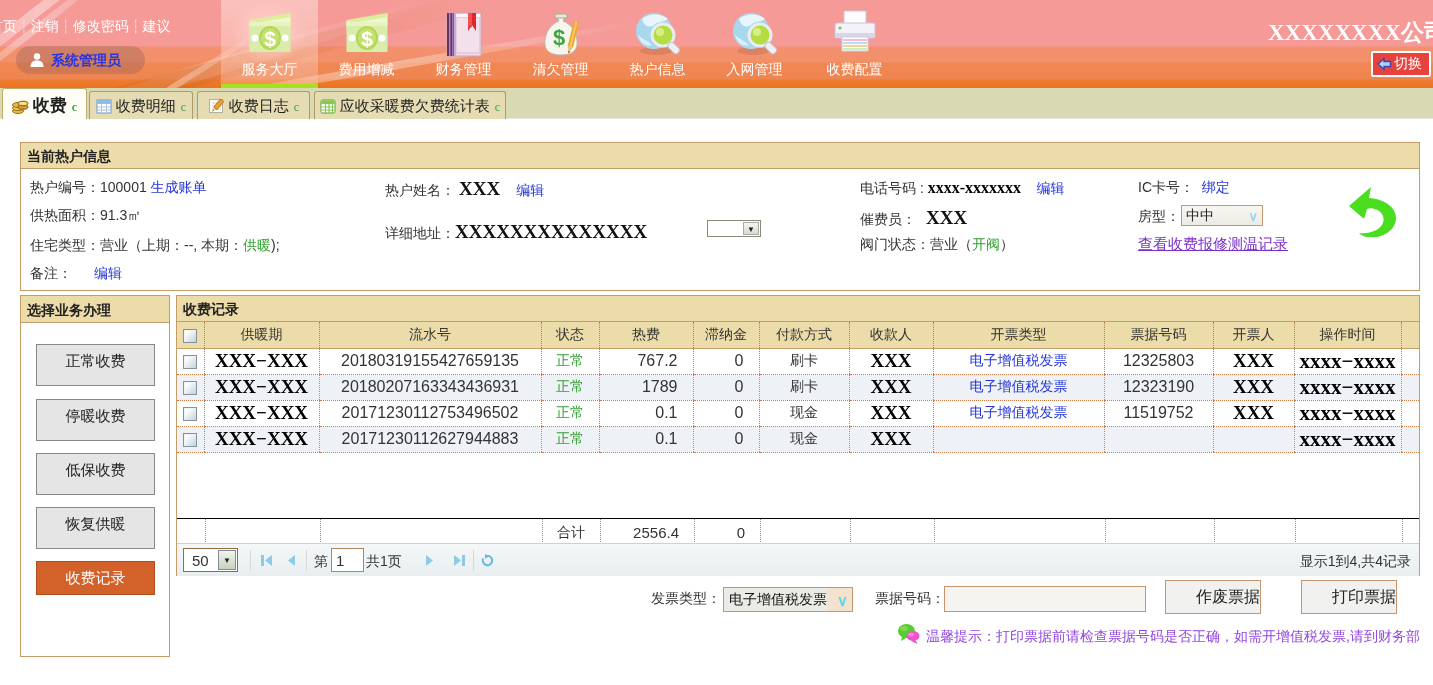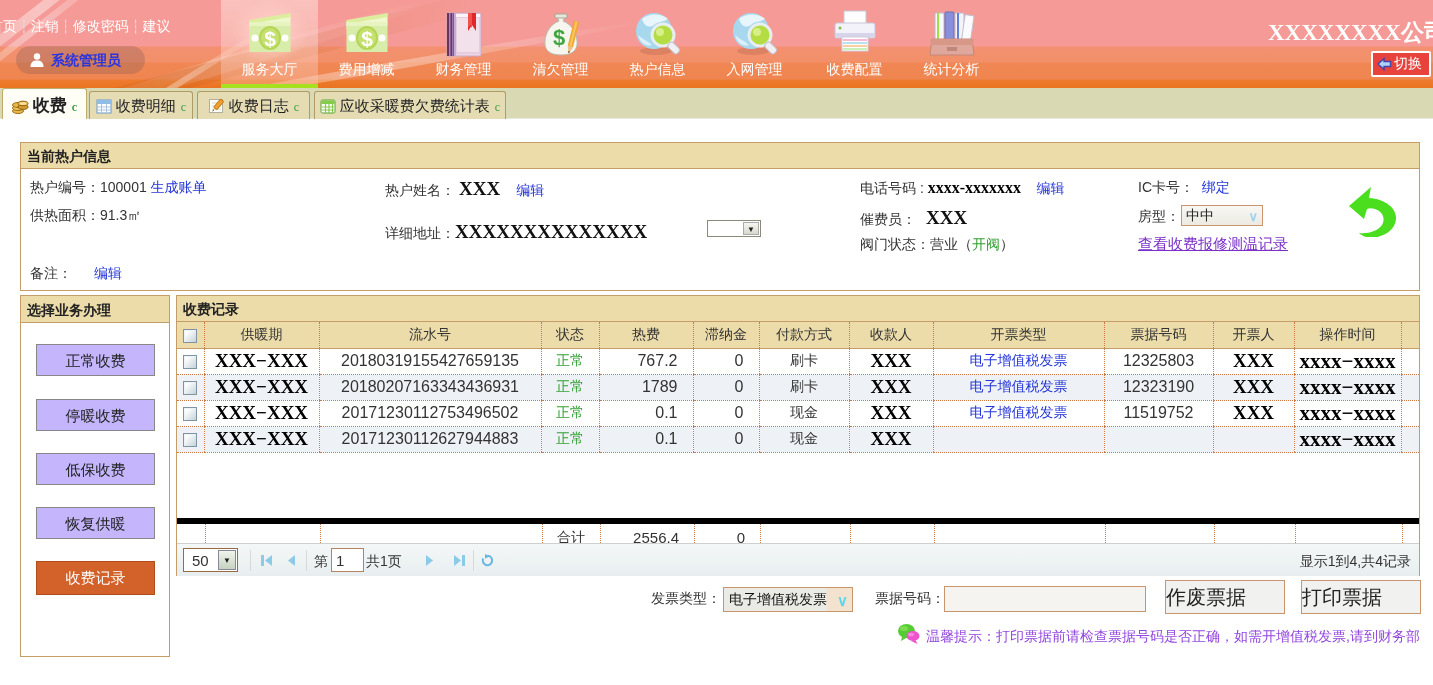--- a/index.html
+++ b/index.html
@@ -37,46 +37,46 @@
 a.lnk{color:#2536d8;text-decoration:none;text-align:right;}
 .grn{color:#33a033;}
 .serifb{font-family:"Liberation Serif",serif;font-weight:bold;font-size:19px;color:#111;}
 .sel{position:absolute;background:#fff;border:1px solid #8a8a7a;}
 .selbtn{position:absolute;right:1px;top:1px;bottom:1px;width:16px;background:linear-gradient(180deg,#f6f6f2,#d8d8ce);border:1px solid #aaa;font-size:8px;color:#222;text-align:center;line-height:13px;}
 #roomsel{position:absolute;left:1160px;top:62px;width:82px;height:21px;border:1px solid #c8956c;background:linear-gradient(180deg,#f8f7f3,#eceae2);font-size:14px;color:#222;padding:1px 0 0 4px;}
 #roomsel .chev{position:absolute;right:4px;top:3px;color:#9fd4ec;font-size:13px;font-weight:bold;}
 .purple{color:#7a30c8;text-decoration:underline;}
 
 #leftp{left:20px;top:295px;width:150px;height:362px;}
-.bbtn{position:absolute;left:15px;width:119px;height:32px;background:#c4b5fd;border:1px solid #888;text-align:center;font-size:15px;color:#222;line-height:31px;}
+.bbtn{position:absolute;left:15px;width:119px;height:42px;background:#e5e5e5;border:1px solid #888;text-align:center;font-size:15px;color:#222;line-height:31px;}
 .bbtn.orange{background:#d2612a;border:1px solid #b04d1d;color:#fff;height:34px;}
 
 #tablep{left:176px;top:295px;width:1244px;height:281px;}
 table#grid{border-collapse:collapse;table-layout:fixed;width:1242px;font-size:14px;color:#333;}
 #grid th{background:#ecdcaa;font-weight:normal;height:26px;border-bottom:1px solid #c79d67;border-left:1px dotted #cc7744;}
 #grid td{height:20px;border-bottom:1px dotted #cc7744;border-left:1px dotted #cc7744;text-align:center;overflow:hidden;}
 #grid th:first-child,#grid td:first-child{border-left:none;}
 #grid tr.alt td{background:#eef1f5;}
 #grid .num{text-align:right;padding-right:15px;}
 #grid .snum{font-size:16px;}
 .xxx{font-family:"Liberation Serif",serif;font-weight:bold;font-size:19px;color:#000;}
 .xsm{font-family:"Liberation Serif",serif;font-weight:bold;font-size:16px;color:#000;}
 .xop{font-family:"Liberation Serif",serif;font-weight:bold;font-size:21px;color:#000;}
 .cb{display:inline-block;width:14px;height:14px;background:linear-gradient(135deg,#ffffff 20%,#c4d2d8);border:1px solid #7f93a0;box-shadow:inset 1px 1px 0 #eef4f6;vertical-align:middle;}
-#sumrow{position:absolute;left:0px;top:222px;width:1242px;height:25px;border-top:6px solid #000000;font-size:14px;color:#333;}
+#sumrow{position:absolute;left:0px;top:222px;width:1242px;height:25px;border-top:1px solid #000000;font-size:14px;color:#333;}
 #pager{position:absolute;left:0px;top:247px;width:1242px;height:33px;background:linear-gradient(180deg,#f4f7f7,#e8eef0);border-top:1px solid #cfcfcf;font-size:14px;color:#333;}
 #pgsel{position:absolute;left:6px;top:4px;width:55px;height:24px;border:1px solid #9a6a40;background:#fff;font-size:15px;padding:3px 0 0 8px;}
 #pgsel .btn{position:absolute;right:1px;top:1px;width:18px;height:20px;background:linear-gradient(180deg,#f0f4ec,#c6d2c0);border:1px solid #889;color:#222;font-size:8px;text-align:center;line-height:20px;}
 #pginput{position:absolute;left:154px;top:4px;width:33px;height:24px;border:1px solid #b5845c;background:#fff;font-size:15px;padding:3px 0 0 4px;}
 .vd{position:absolute;top:0;width:1px;height:25px;border-left:1px dotted #cc7744;}
 
 .btm-sel{position:absolute;left:723px;top:587px;width:130px;height:25px;border:1px solid #c8956c;background:linear-gradient(90deg,#ebebe6 0 103px,#f3e3ce 103px);font-size:14px;color:#111;padding:3px 0 0 5px;}
 .btm-sel .chev{position:absolute;right:4px;top:4px;color:#5cd8ee;font-size:15px;font-weight:bold;}
 #tkinput{position:absolute;left:944px;top:586px;width:202px;height:26px;border:1px solid #c8956c;background:#f5f4f0;}
-.obtn{position:absolute;top:580px;width:120px;height:34px;background:#f1f1ef;border:1px solid #c8956c;text-align:left;font-size:20px;color:#222;line-height:32px;}
+.obtn{position:absolute;top:580px;width:96px;height:34px;background:#f1f1ef;border:1px solid #c8956c;text-align:right;font-size:16px;color:#222;line-height:32px;}
 #tip{position:absolute;left:926px;top:628px;font-size:14px;color:#9347de;}
 </style></head>
 <body>
 <div id="header">
   <div class="streak" style="left:-160px;top:4px;width:400px;height:10px;opacity:.55;transform:rotate(-38deg);"></div>
   <div class="streak" style="left:-120px;top:30px;width:300px;height:7px;opacity:.45;transform:rotate(-38deg);"></div>
   <div class="streak" style="left:-10px;top:58px;width:460px;height:16px;opacity:.25;transform:rotate(-17deg);"></div>
   <div class="abs" style="left:-40px;top:60px;width:520px;height:20px;transform:rotate(-15deg);background:linear-gradient(90deg,rgba(205,95,25,0),rgba(205,95,25,.30) 40%,rgba(205,95,25,0));"></div>
   <div class="streak" style="left:90px;top:66px;width:560px;height:8px;opacity:.5;transform:rotate(-10deg);"></div>
   <div class="streak" style="left:20px;top:86px;width:300px;height:6px;opacity:.45;transform:rotate(-32deg);"></div>
@@ -174,34 +174,20 @@
           <rect x="5" y="14" width="40" height="15" rx="2" fill="#f3f1fa" stroke="#c8c4da"></rect>
           <rect x="5" y="24" width="40" height="5" fill="#d8d4ea"></rect>
           <circle cx="10" cy="19" r="1.5" fill="#88c040"></circle>
           <rect x="12" y="28" width="26" height="14" fill="#fff" stroke="#d0ccdc"></rect>
           <rect x="13" y="30" width="24" height="2" fill="#f8b8d8"></rect>
           <rect x="13" y="33" width="24" height="2" fill="#b8e0f0"></rect>
           <rect x="13" y="36" width="24" height="2" fill="#f8d0a0"></rect>
           <rect x="13" y="39" width="24" height="2" fill="#c8f0b8"></rect>
         </svg></span>
       <div class="lb">收费配置</div>
-    </div>
-  <div class="nav" style="left:903px;">
-      <span class="ic"><svg width="50" height="50" viewBox="0 0 50 50">
-          <rect x="8" y="4" width="9" height="32" rx="1" fill="#f8f8fc" stroke="#b8b8cc"></rect>
-          <rect x="10" y="4" width="2" height="32" fill="#a0e040"></rect>
-          <rect x="18" y="3" width="9" height="33" rx="1" fill="#8890dc" stroke="#6870b8"></rect>
-          <rect x="28" y="4" width="9" height="32" rx="1" fill="#f4f4f8" stroke="#b8b8cc"></rect>
-          <rect x="30" y="4" width="2" height="32" fill="#6080d8"></rect>
-          <rect x="36" y="6" width="9" height="30" rx="1" transform="rotate(8 40 21)" fill="#fbfbff" stroke="#c0c0d0"></rect>
-          <path d="M5 30 L45 30 L47 46 L3 46 Z" fill="#e0a89c" stroke="#c08878"></path>
-          <path d="M3 30 L47 30 L46 36 L4 36 Z" fill="#d89888"></path>
-          <rect x="20" y="38" width="10" height="4" fill="#c08878"></rect>
-        </svg></span>
-      <div class="lb">统计分析</div>
     </div>
   <div id="company">XXXXXXXX公司</div>
   <div id="switchbtn"><svg width="15" height="14" viewBox="0 0 15 14">
         <path d="M7 1.5 L7 4.5 L13.5 4.5 L13.5 9.5 L7 9.5 L7 12.5 L1 7 Z" fill="#aad4f8" stroke="#4444aa" stroke-width="1.4"></path>
       </svg>切换</div>
 </div>
 <div id="tabbar">
   <div class="tab active" style="left:2px;width:85px;"><span class="tic"><svg width="17" height="16" viewBox="0 0 17 16">
           <ellipse cx="6" cy="13" rx="5.5" ry="2.5" fill="#e8b84c" stroke="#a07018"></ellipse>
           <ellipse cx="6" cy="10" rx="5.5" ry="2.5" fill="#f0c860" stroke="#a07018"></ellipse>
@@ -225,20 +211,21 @@
           <rect x="1" y="1" width="14" height="13" rx="1.5" fill="#fff" stroke="#58a030"></rect>
           <rect x="1.5" y="1.5" width="13" height="3.5" fill="#84cc48"></rect>
           <path d="M2 8 h12 M2 11 h12 M5.5 5 v9 M9 5 v9 M12.5 5 v9" stroke="#84cc48" stroke-width="1.2"></path>
         </svg></span>应收采暖费欠费统计表<span class="cc">c</span></div>
 </div>
 
 <div id="info" class="panel">
   <div class="ptitle">当前热户信息</div>
   <div class="fld" style="left:9px;top:36px;">热户编号：100001 <a class="lnk">生成账单</a></div>
   <div class="fld" style="left:9px;top:64px;text-align:right;">供热面积：91.3㎡</div>
+  <div class="fld" style="left:9px;top:94px;">住宅类型：营业（上期：--, 本期：<span class="grn">供暖</span>);</div>
   <div class="fld" style="left:9px;top:122px;">备注： <a class="lnk" style="margin-left:18px;">编辑</a></div>
   <div class="fld" style="left:364px;top:35px;">热户姓名：<span class="serifb" style="margin-left:4px;">XXX</span><a class="lnk" style="margin-left:16px;">编辑</a></div>
   <div class="fld" style="left:364px;top:78px;">详细地址：<span class="serifb" style="">XXXXXXXXXXXXXX</span></div>
   <div class="sel" style="left:686px;top:77px;width:54px;height:17px;">
       <span class="selbtn">▼</span>
     </div>
   <div class="fld" style="left:839px;top:36px;">电话号码 : <span class="xsm">xxxx-xxxxxxx</span>&nbsp;&nbsp;&nbsp;&nbsp;<a class="lnk">编辑</a></div>
   <div class="fld" style="left:839px;top:64px;">催费员：<span class="serifb" style="margin-left:10px;">XXX</span></div>
   <div class="fld" style="left:839px;top:93px;">阀门状态：营业（<span class="grn">开阀</span>）</div>
   <div class="fld" style="left:1117px;top:36px;">IC卡号：&nbsp;&nbsp;<a class="lnk">绑定</a></div>

